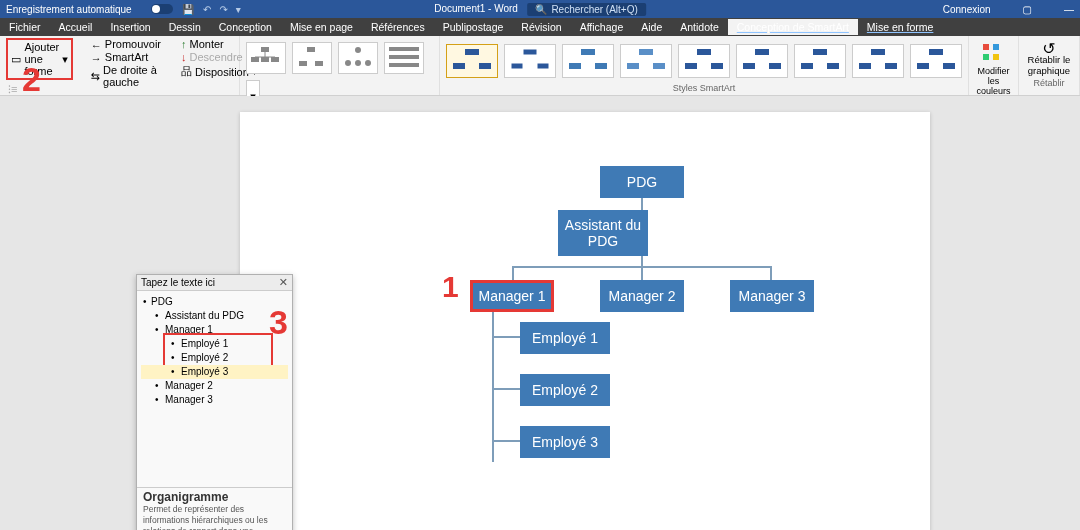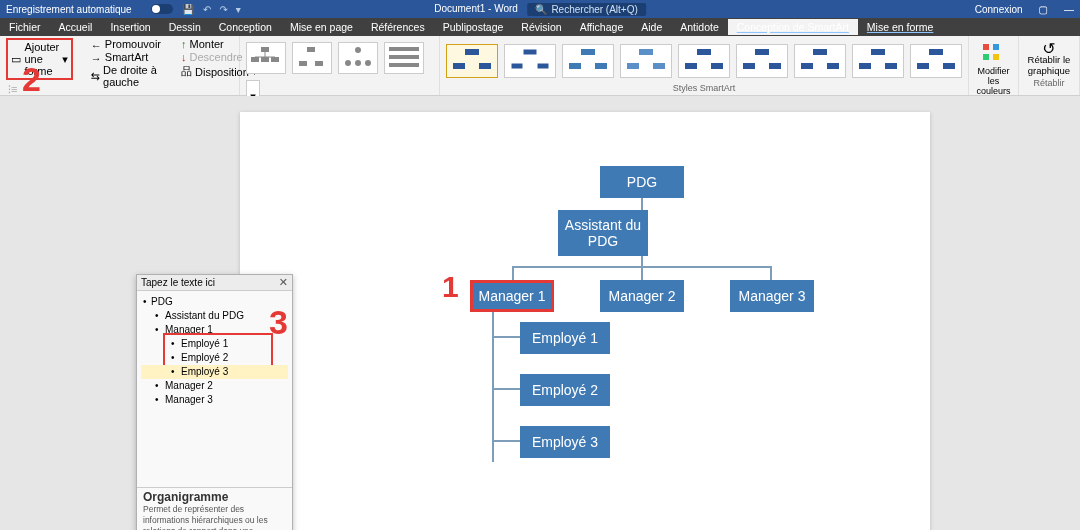--- a/index.html
+++ b/index.html
@@ -7,21 +7,21 @@
 
   
   .titlebar { height: 18px; background: #2b579a; color: #fff; display: flex; align-items: center; padding: 0 6px; font-size: 10px; position: relative; }
   .titlebar .autosave { display: flex; align-items: center; gap: 19px; }
   .toggle { width: 22px; height: 10px; background: #1b3f73; border-radius: 5px; position: relative; }
   .toggle .knob { width: 8px; height: 8px; background: #fff; border-radius: 50%; position: absolute; top: 1px; left: 1px; }
   .qat { display: flex; align-items: center; gap: 8px; margin-left: 10px; color: #cfe0f5; }
   .qat .icon { opacity: .85; }
   .doc-title { position: absolute; left: 50%; transform: translateX(-50%); display: flex; align-items: flex-start; gap: 9px; }
   .search { display: flex; align-items: center; gap: 4px; background: #1b3f73; padding: 1px 8px; border-radius: 2px; color: #cfe0f5; }
-  .titlebar .right { margin-left: auto; display: flex; align-items: center; gap: 16px; }
+  .titlebar .right { margin-left: auto; display: flex; align-items: center; gap: 32px; }
 
   
   .menubar { height: 18px; background: #404040; color: #fff; display: flex; align-items: center; font-size: 10.5px; }
   .menubar .tab { padding: 2px 9px; cursor: pointer; }
   .menubar .tab.active { background: #f3f3f3; color: #2b579a; }
   .menubar .tab.context { color: #fff; text-decoration: underline; text-decoration-color: #8fc4ff; }
 
   
   .ribbon { height: 60px; background: #f3f3f3; border-bottom: 1px solid #d0d0d0; display: flex; align-items: stretch; }
   .group { border-right: 1px solid #e0e0e0; padding: 2px 6px; display: flex; flex-direction: column; justify-content: space-between; }

